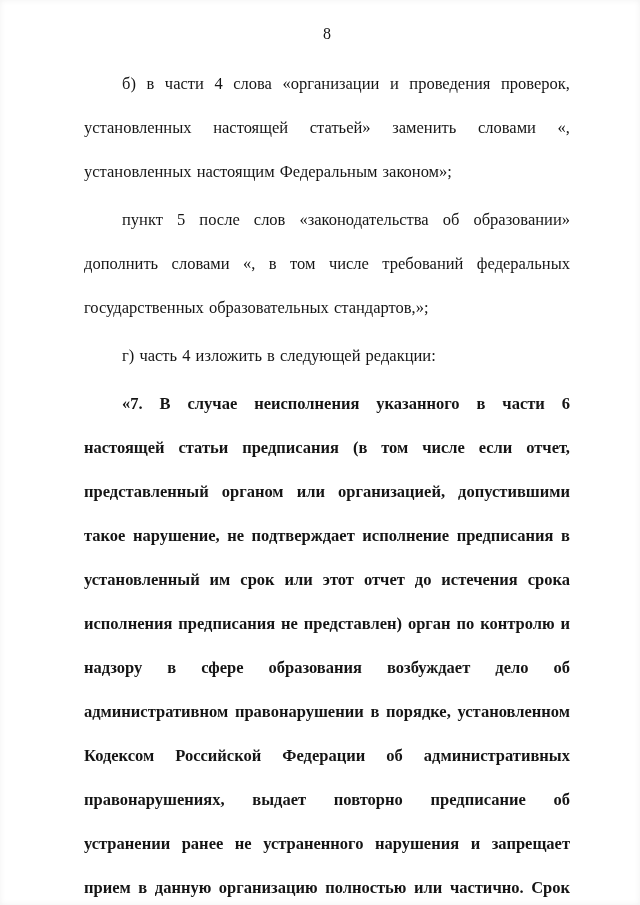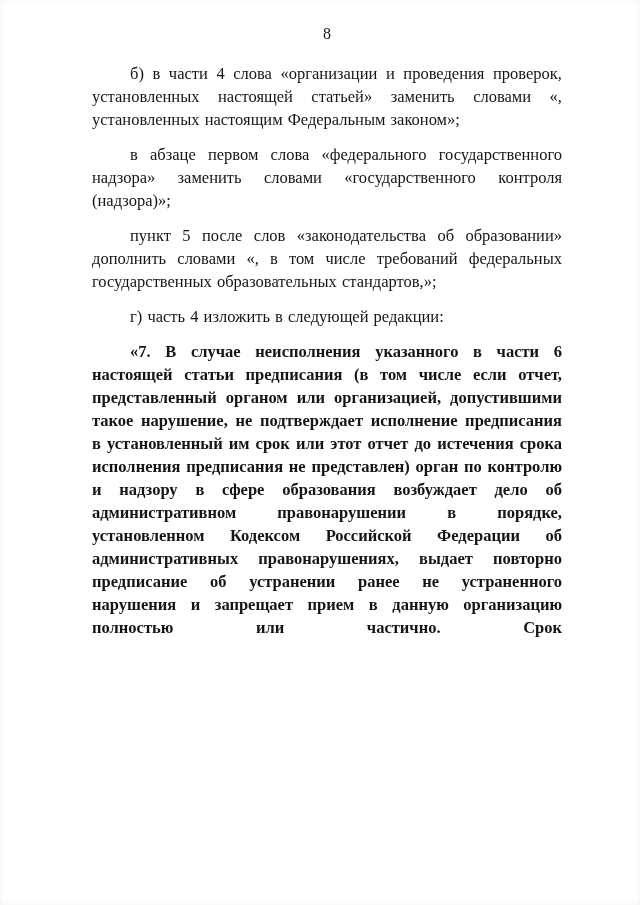--- a/index.html
+++ b/index.html
@@ -21,38 +21,37 @@
       
       box-shadow: inset 0 0 6px rgba(0,0,0,0.06);
     }
     .page-number {
       text-align: center;
       line-height: 20px;
       margin-bottom: 18px;
       font-size: 16px;
     }
     .body-text p {
-      margin: 12px;
+      margin: 4px;
       text-indent: 38px;
       text-align: justify;
-      line-height: 23px;
+      line-height: 44px;
       word-spacing: 1px;
     }
     
     .body-text p.continues {
       text-align-last: justify;
       font-weight: bold;
     }
   </style>
 </head>
 <body>
 
 <div class="page">
   <div class="page-number">8</div>
 
   <div class="body-text">
     <p>б) в части 4 слова «организации и проведения проверок, установленных настоящей статьей» заменить словами «, установленных настоящим Федеральным законом»;</p>
-    <p>в абзаце первом слова «федерального государственного надзора» заменить словами «государственного контроля (надзора)»;</p>
     <p>пункт 5 после слов «законодательства об образовании» дополнить словами «, в том числе требований федеральных государственных образовательных стандартов,»;</p>
     <p>г) часть 4 изложить в следующей редакции:</p>
     <p class="continues">«7. В случае неисполнения указанного в части 6 настоящей статьи предписания (в том числе если отчет, представленный органом или организацией, допустившими такое нарушение, не подтверждает исполнение предписания в установленный им срок или этот отчет до истечения срока исполнения предписания не представлен) орган по контролю и надзору в сфере образования возбуждает дело об административном правонарушении в порядке, установленном Кодексом Российской Федерации об административных правонарушениях, выдает повторно предписание об устранении ранее не устраненного нарушения и запрещает прием в данную организацию полностью или частично. Срок</p>
   </div>
 </div>
 
 </body></html>

